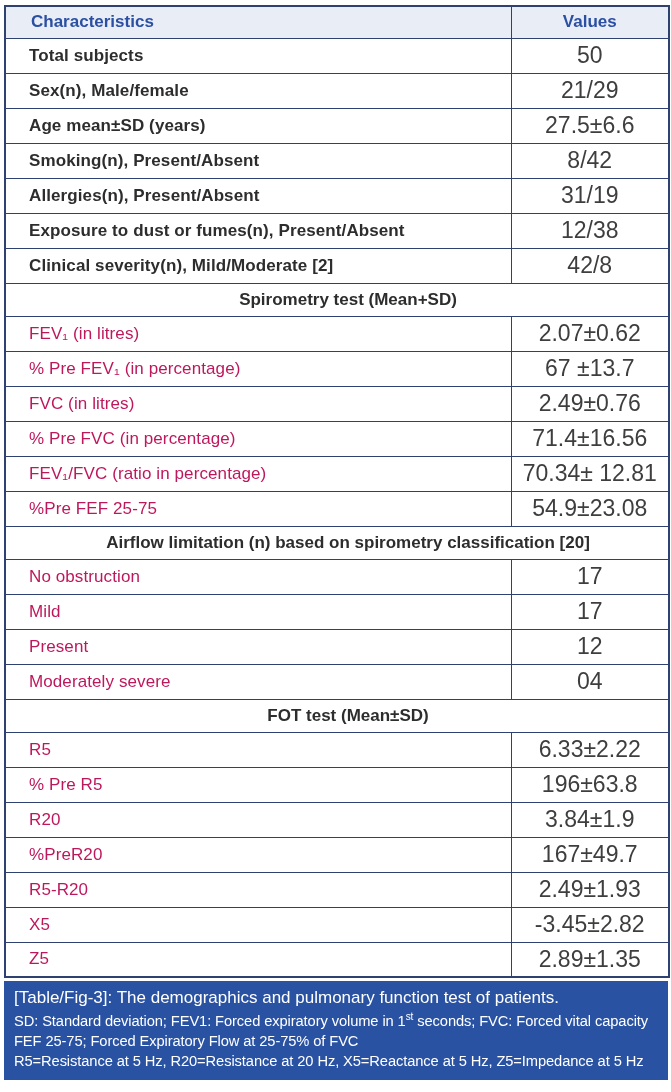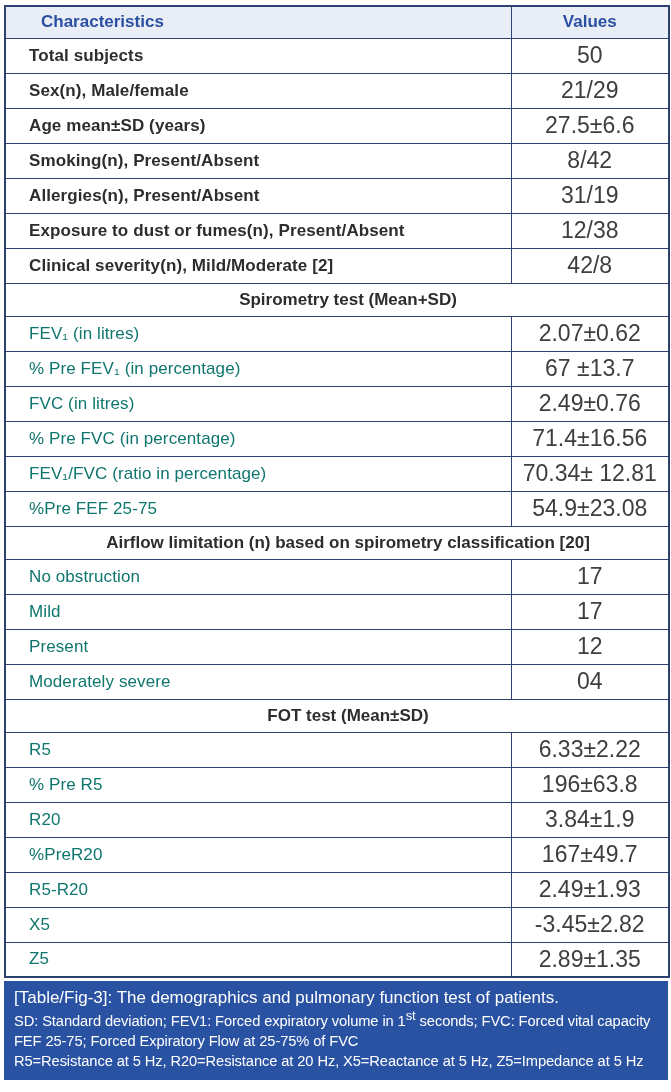--- a/index.html
+++ b/index.html
@@ -28,28 +28,28 @@
   .col-value { width: 158px; }
   .demo-table thead th {
     background: #e9eef6;
     color: #2b4fa2;
     font-size: 17px;
     font-weight: bold;
     height: 32px;
   }
   th.col-label {
     text-align: left;
-    padding-left: 35px;
+    padding-left: 25px;
   }
   th.col-value { text-align: center; margin-top: 16px; }
   td.cell-label {
     text-align: left;
     padding-left: 23px;
     font-size: 17px;
-    color: #0f766e;
+    color: #be185d;
     height: 35px;
     letter-spacing: 0.1px;
   }
   td.cell-value {
     text-align: center;
     font-size: 23px;
     color: #3e3e3e;
   }
   tr.row-bold td.cell-label {
     font-weight: bold;
@@ -76,21 +76,21 @@
     font-size: 17px;
     margin-bottom: 3px;
   }
   .caption-label { font-weight: normal; }
   .footnote {
     font-size: 14.7px;
     line-height: 1.37;
     letter-spacing: -0.1px;
   }
   .footnote sup {
-    font-size: 13px;
+    font-size: 10px;
     vertical-align: super;
     line-height: 0;
   }
 </style>
 </head>
 <body>
 
 <table class="demo-table">
   <thead>
     <tr>

